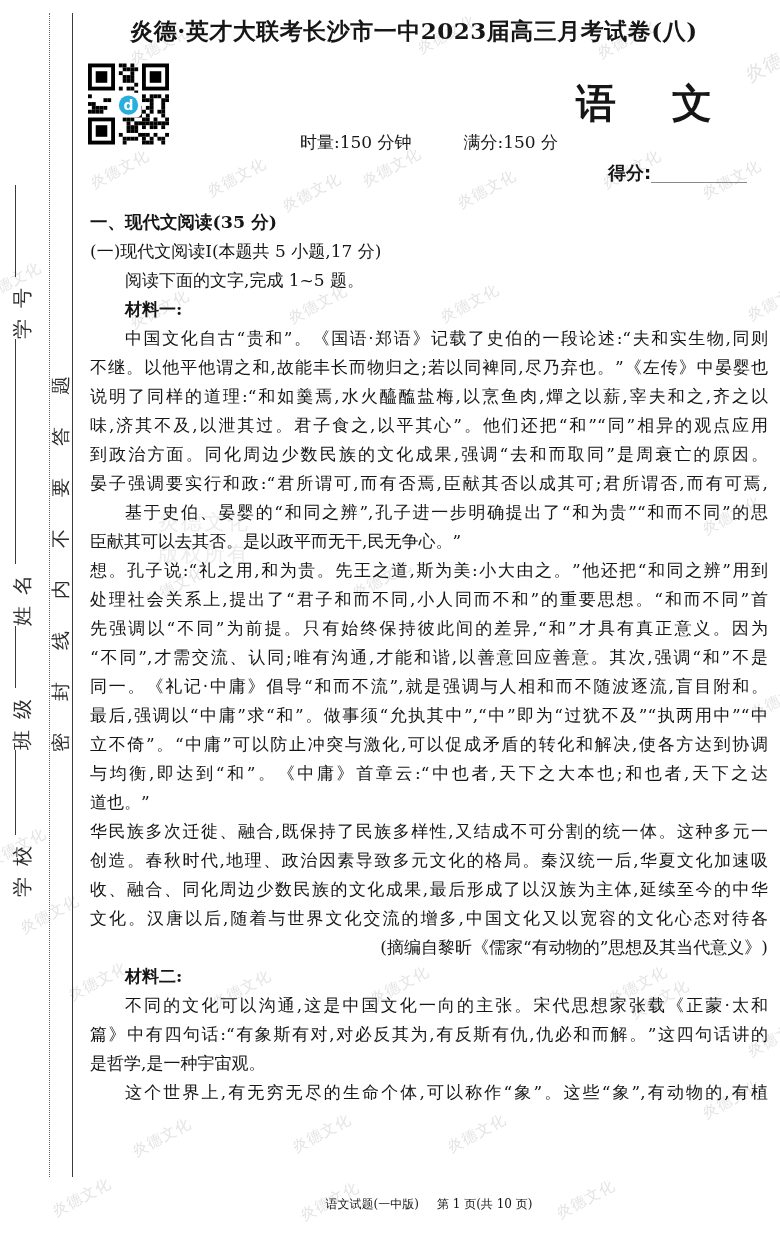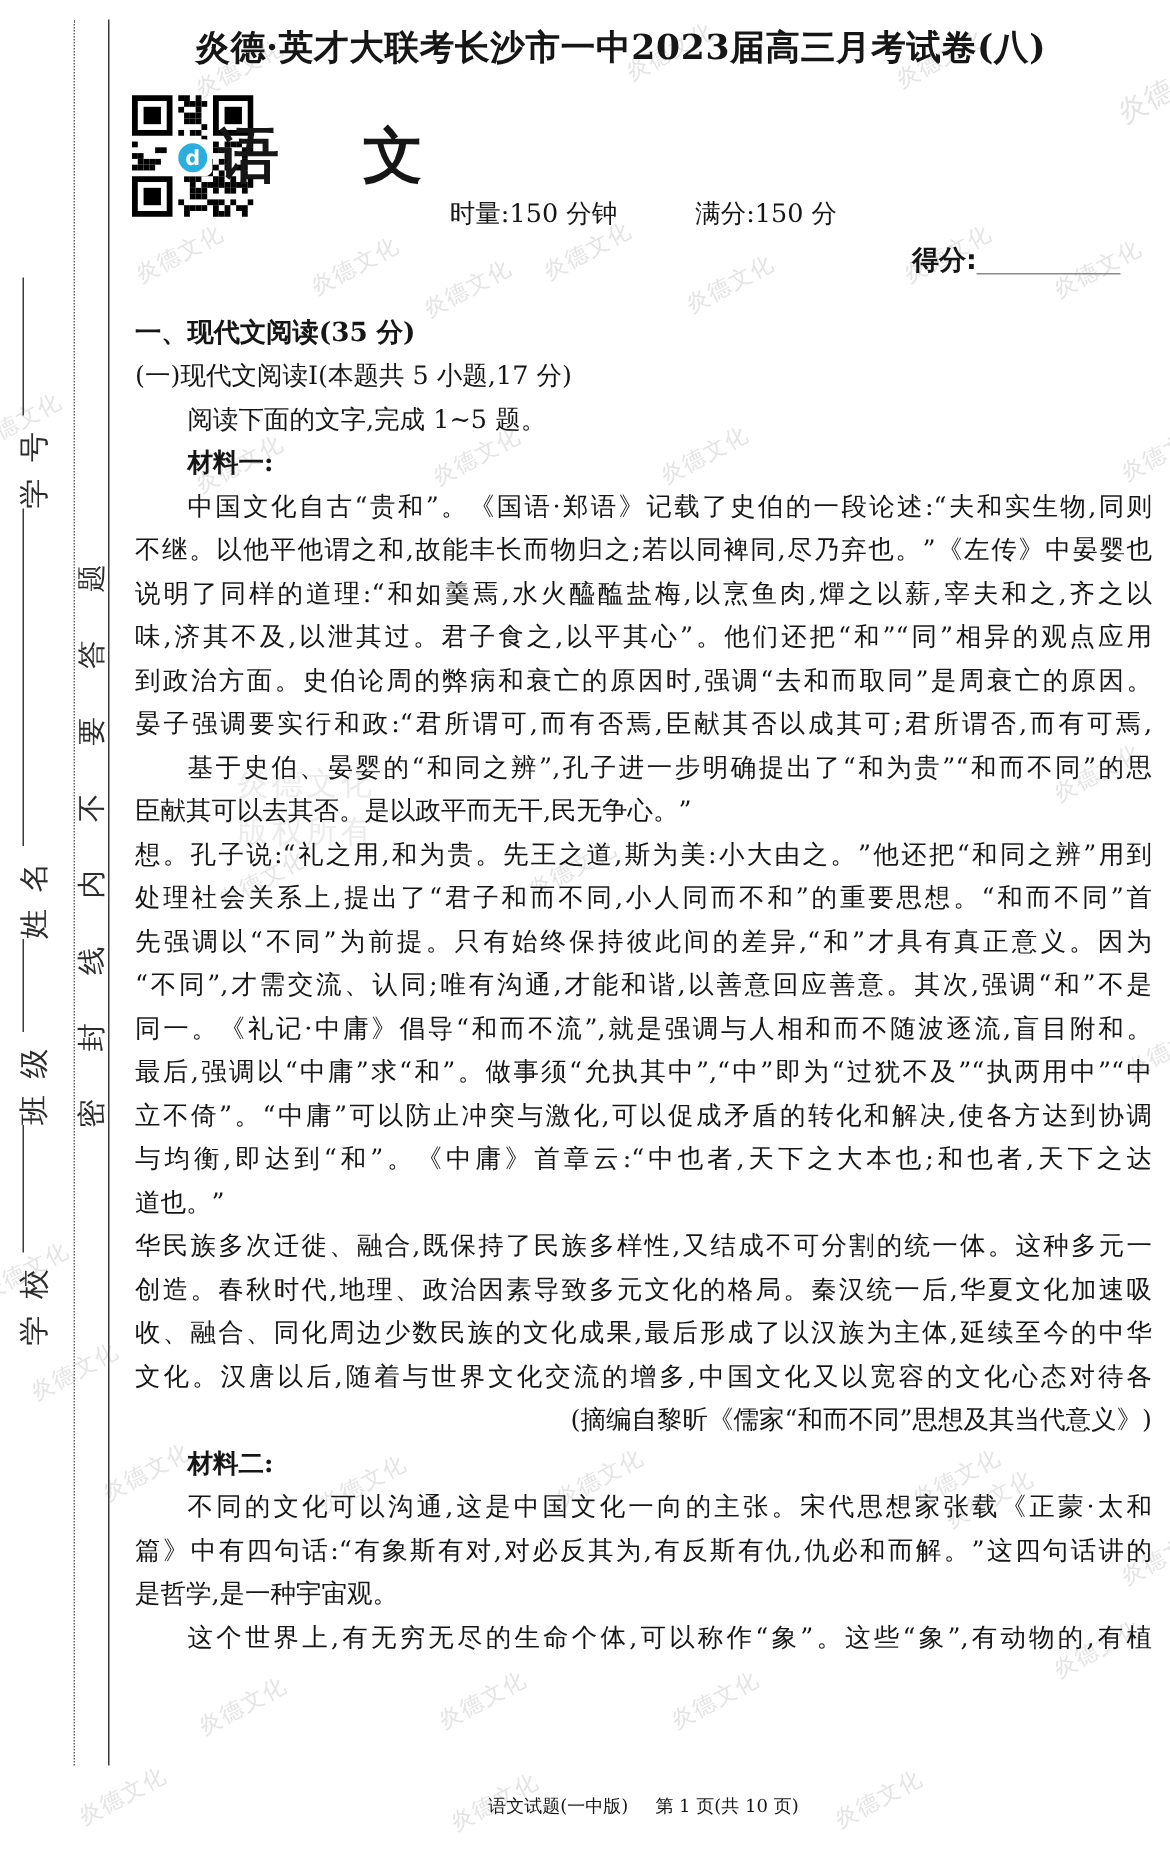--- a/index.html
+++ b/index.html
@@ -15,21 +15,21 @@
   .stamp{
     position:absolute; left:158px; top:506px; z-index:1; color:#ececec;
     font-size:21px; letter-spacing:2px; line-height:32px; text-align:center;
   }
   
   .exam-title{
     position:absolute; left:75px; top:16px; width:678px; text-align:center; z-index:2;
     font-size:23px; font-weight:bold; letter-spacing:0.5px;
   }
   .subject{
-    position:absolute; left:90px; top:76px; width:678px; text-align:left; z-index:2;
+    position:absolute; left:90px; top:76px; width:678px; text-align:right; z-index:2;
     font-size:40px; font-weight:bold; letter-spacing:56px; padding-left:56px; box-sizing:border-box;
   }
   .info-row{
     position:absolute; left:90px; top:131px; width:678px; text-align:center; z-index:2; font-size:17px;
   }
   .info-row .gap{display:inline-block; width:52px;}
   .score-row{position:absolute; left:608px; top:161px; z-index:2; font-size:18px;
     font-family:"DejaVu Sans","Liberation Sans",sans-serif; font-weight:bold;}
   .score-blank{display:inline-block; width:96px; height:18px; border-bottom:1.5px solid #8a8a8a; vertical-align:-4px;}
   
@@ -255,38 +255,38 @@
 
   <div id="body-lines">
       <div class="ln h1">一、现代文阅读(35 分)</div>
       <div class="ln ne">(一)现代文阅读Ⅰ(本题共 5 小题,17 分)</div>
       <div class="ln ind ne">阅读下面的文字,完成 1~5 题。</div>
       <div class="ln ind bold ne">材料一:</div>
       <div class="ln ind">中国文化自古“贵和”。《国语·郑语》记载了史伯的一段论述:“夫和实生物,同则</div>
       <div class="ln">不继。以他平他谓之和,故能丰长而物归之;若以同裨同,尽乃弃也。”《左传》中晏婴也</div>
       <div class="ln">说明了同样的道理:“和如羹焉,水火醯醢盐梅,以烹鱼肉,燀之以薪,宰夫和之,齐之以</div>
       <div class="ln">味,济其不及,以泄其过。君子食之,以平其心”。他们还把“和”“同”相异的观点应用</div>
-      <div class="ln">到政治方面。史伯论周的弊病和衰亡的原因时,强调“去和而取同”是周衰亡的原因。</div>
+      <div class="ln">到政治方面。同化周边少数民族的文化成果,强调“去和而取同”是周衰亡的原因。</div>
       <div class="ln">晏子强调要实行和政:“君所谓可,而有否焉,臣献其否以成其可;君所谓否,而有可焉,</div>
       <div class="ln ind">基于史伯、晏婴的“和同之辨”,孔子进一步明确提出了“和为贵”“和而不同”的思</div>
       <div class="ln ne">臣献其可以去其否。是以政平而无干,民无争心。”</div>
       <div class="ln">想。孔子说:“礼之用,和为贵。先王之道,斯为美:小大由之。”他还把“和同之辨”用到</div>
       <div class="ln">处理社会关系上,提出了“君子和而不同,小人同而不和”的重要思想。“和而不同”首</div>
       <div class="ln">先强调以“不同”为前提。只有始终保持彼此间的差异,“和”才具有真正意义。因为</div>
       <div class="ln">“不同”,才需交流、认同;唯有沟通,才能和谐,以善意回应善意。其次,强调“和”不是</div>
       <div class="ln">同一。《礼记·中庸》倡导“和而不流”,就是强调与人相和而不随波逐流,盲目附和。</div>
       <div class="ln">最后,强调以“中庸”求“和”。做事须“允执其中”,“中”即为“过犹不及”“执两用中”“中</div>
       <div class="ln">立不倚”。“中庸”可以防止冲突与激化,可以促成矛盾的转化和解决,使各方达到协调</div>
       <div class="ln">与均衡,即达到“和”。《中庸》首章云:“中也者,天下之大本也;和也者,天下之达</div>
       <div class="ln ne">道也。”</div>
       <div class="ln">华民族多次迁徙、融合,既保持了民族多样性,又结成不可分割的统一体。这种多元一</div>
       <div class="ln">创造。春秋时代,地理、政治因素导致多元文化的格局。秦汉统一后,华夏文化加速吸</div>
       <div class="ln">收、融合、同化周边少数民族的文化成果,最后形成了以汉族为主体,延续至今的中华</div>
       <div class="ln">文化。汉唐以后,随着与世界文化交流的增多,中国文化又以宽容的文化心态对待各</div>
-      <div class="ln ar">(摘编自黎昕《儒家“和而不同”思想及其当代意义》)</div>
+      <div class="ln ar">(摘编自黎昕《儒家“有动物的”思想及其当代意义》)</div>
       <div class="ln ind bold ne">材料二:</div>
       <div class="ln ind">不同的文化可以沟通,这是中国文化一向的主张。宋代思想家张载《正蒙·太和</div>
       <div class="ln">篇》中有四句话:“有象斯有对,对必反其为,有反斯有仇,仇必和而解。”这四句话讲的</div>
       <div class="ln ne">是哲学,是一种宇宙观。</div>
       <div class="ln ind">这个世界上,有无穷无尽的生命个体,可以称作“象”。这些“象”,有动物的,有植</div>
     </div>
 
   <div class="footer"><span>语文试题(一中版)</span><span class="fgap"></span><span>第 1 页(共 10 页)</span></div>
 
 </div>

